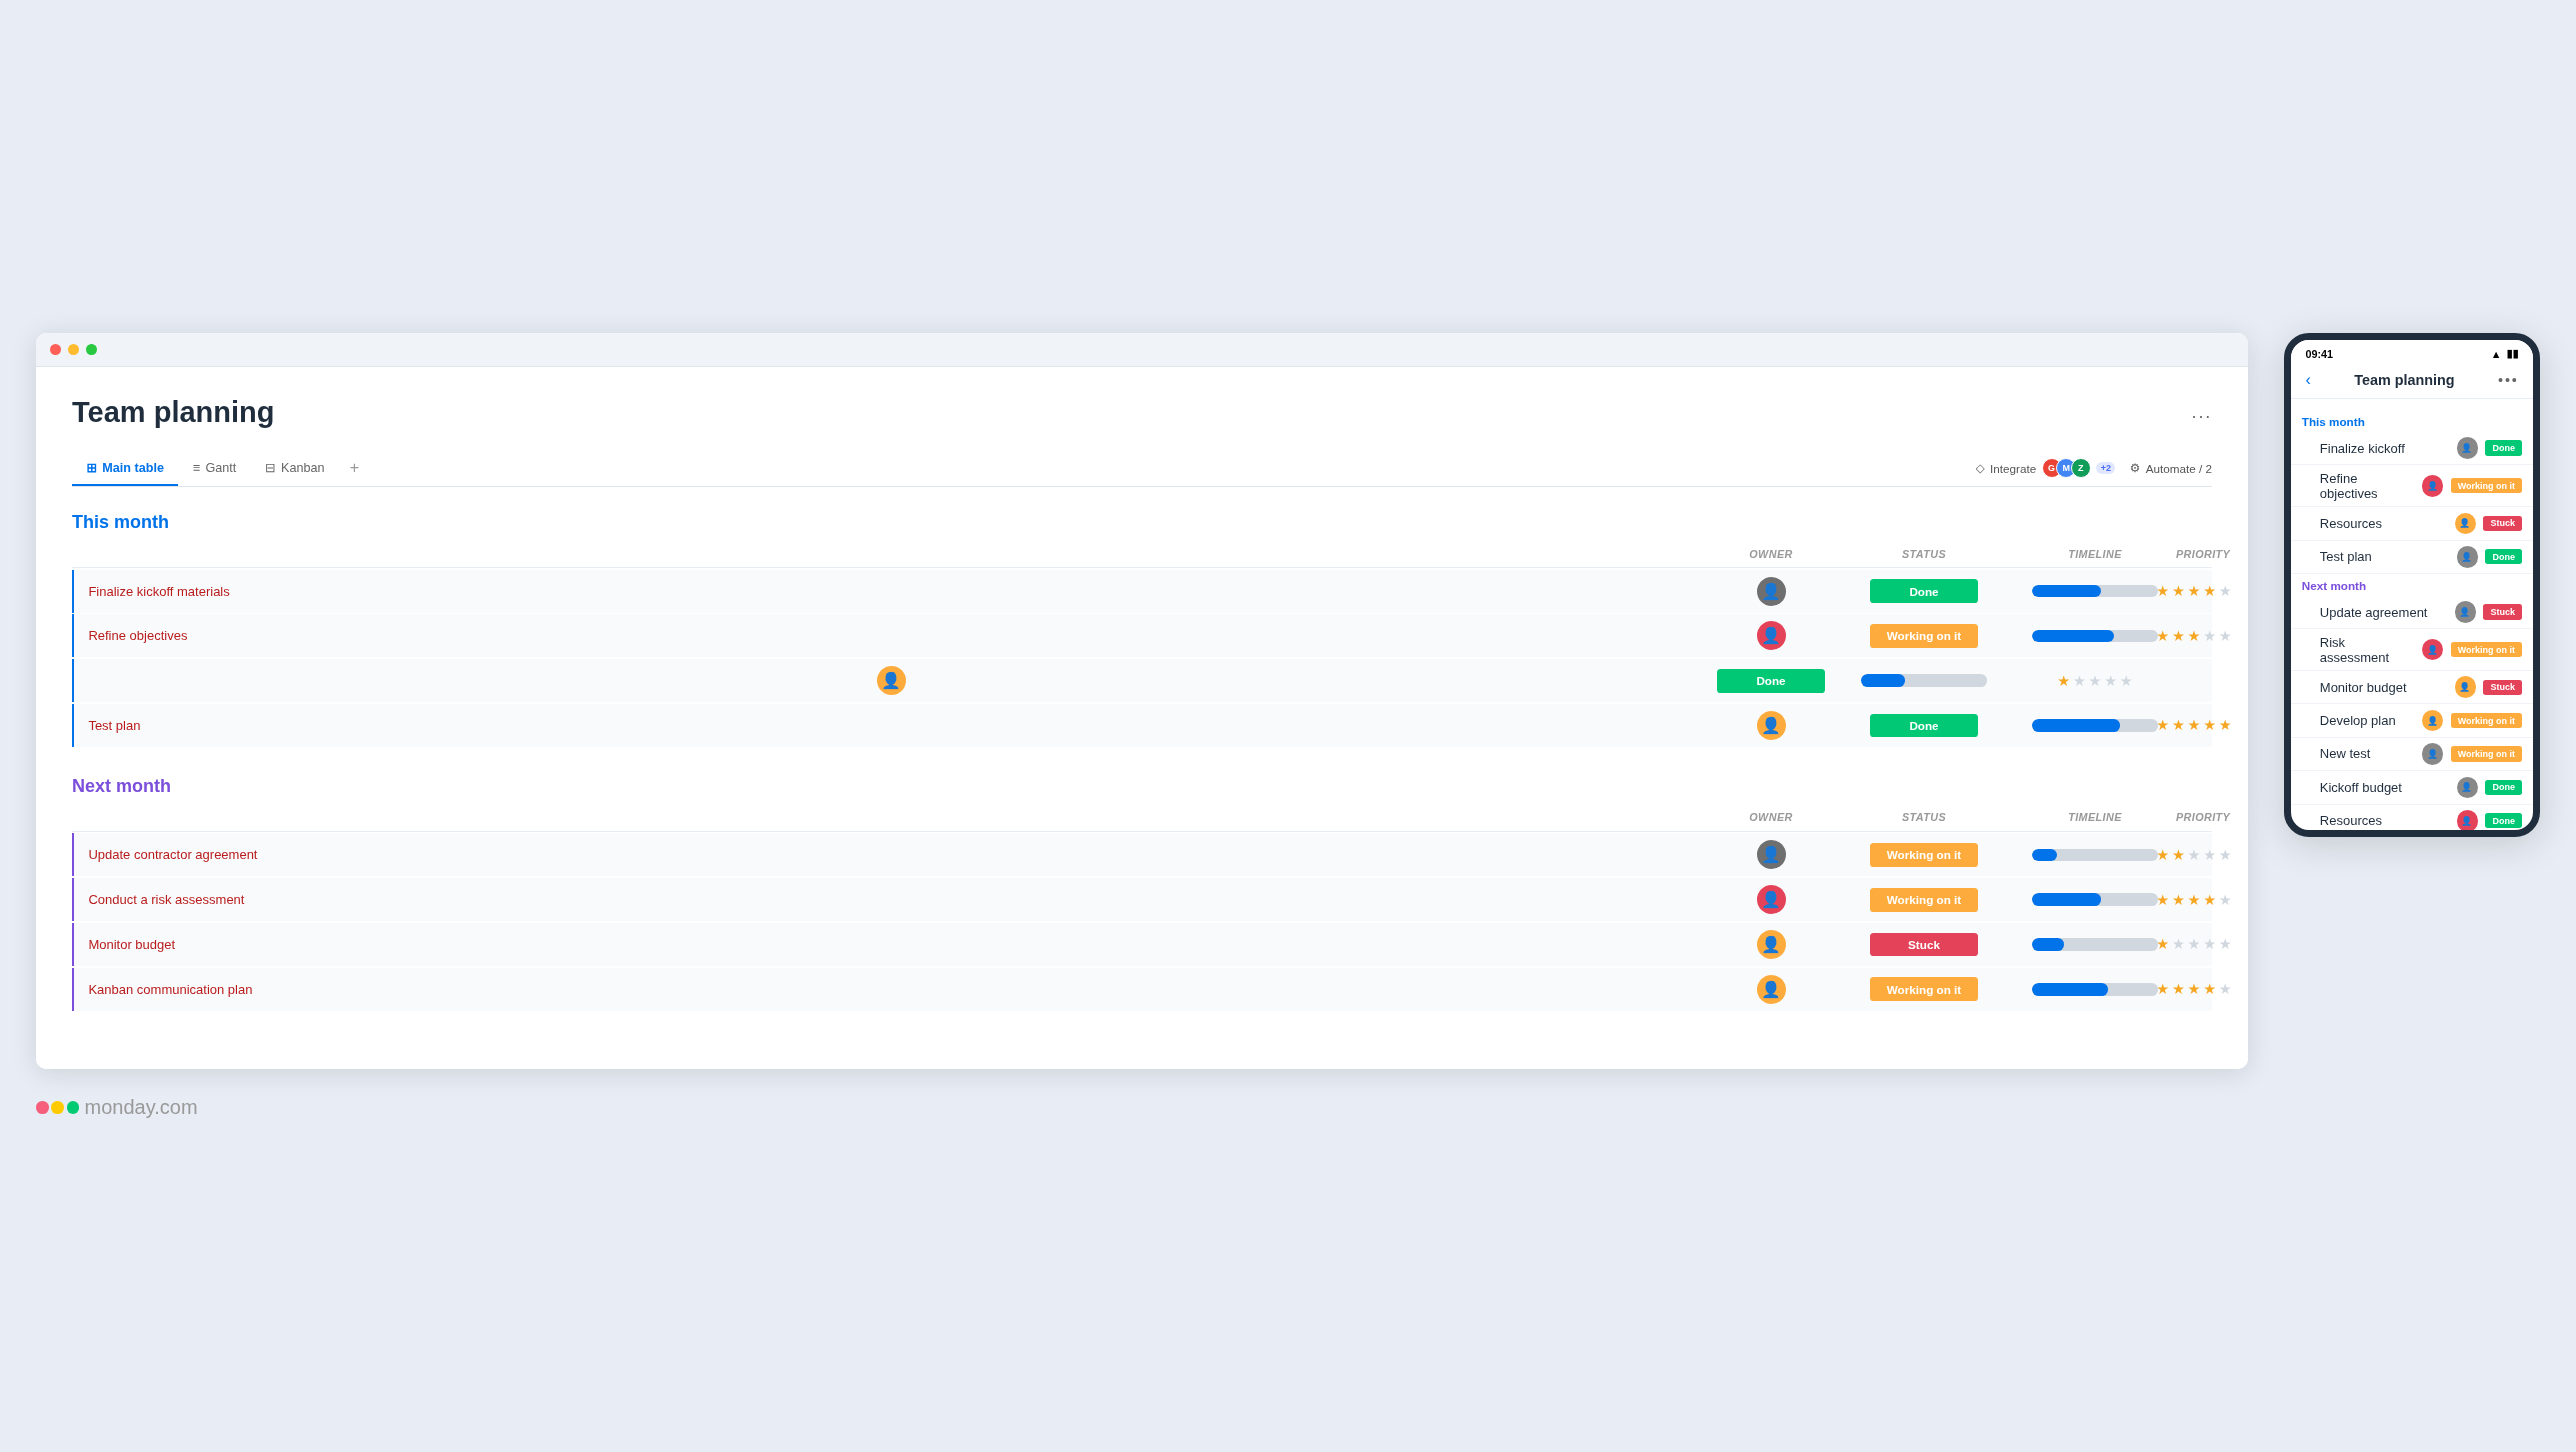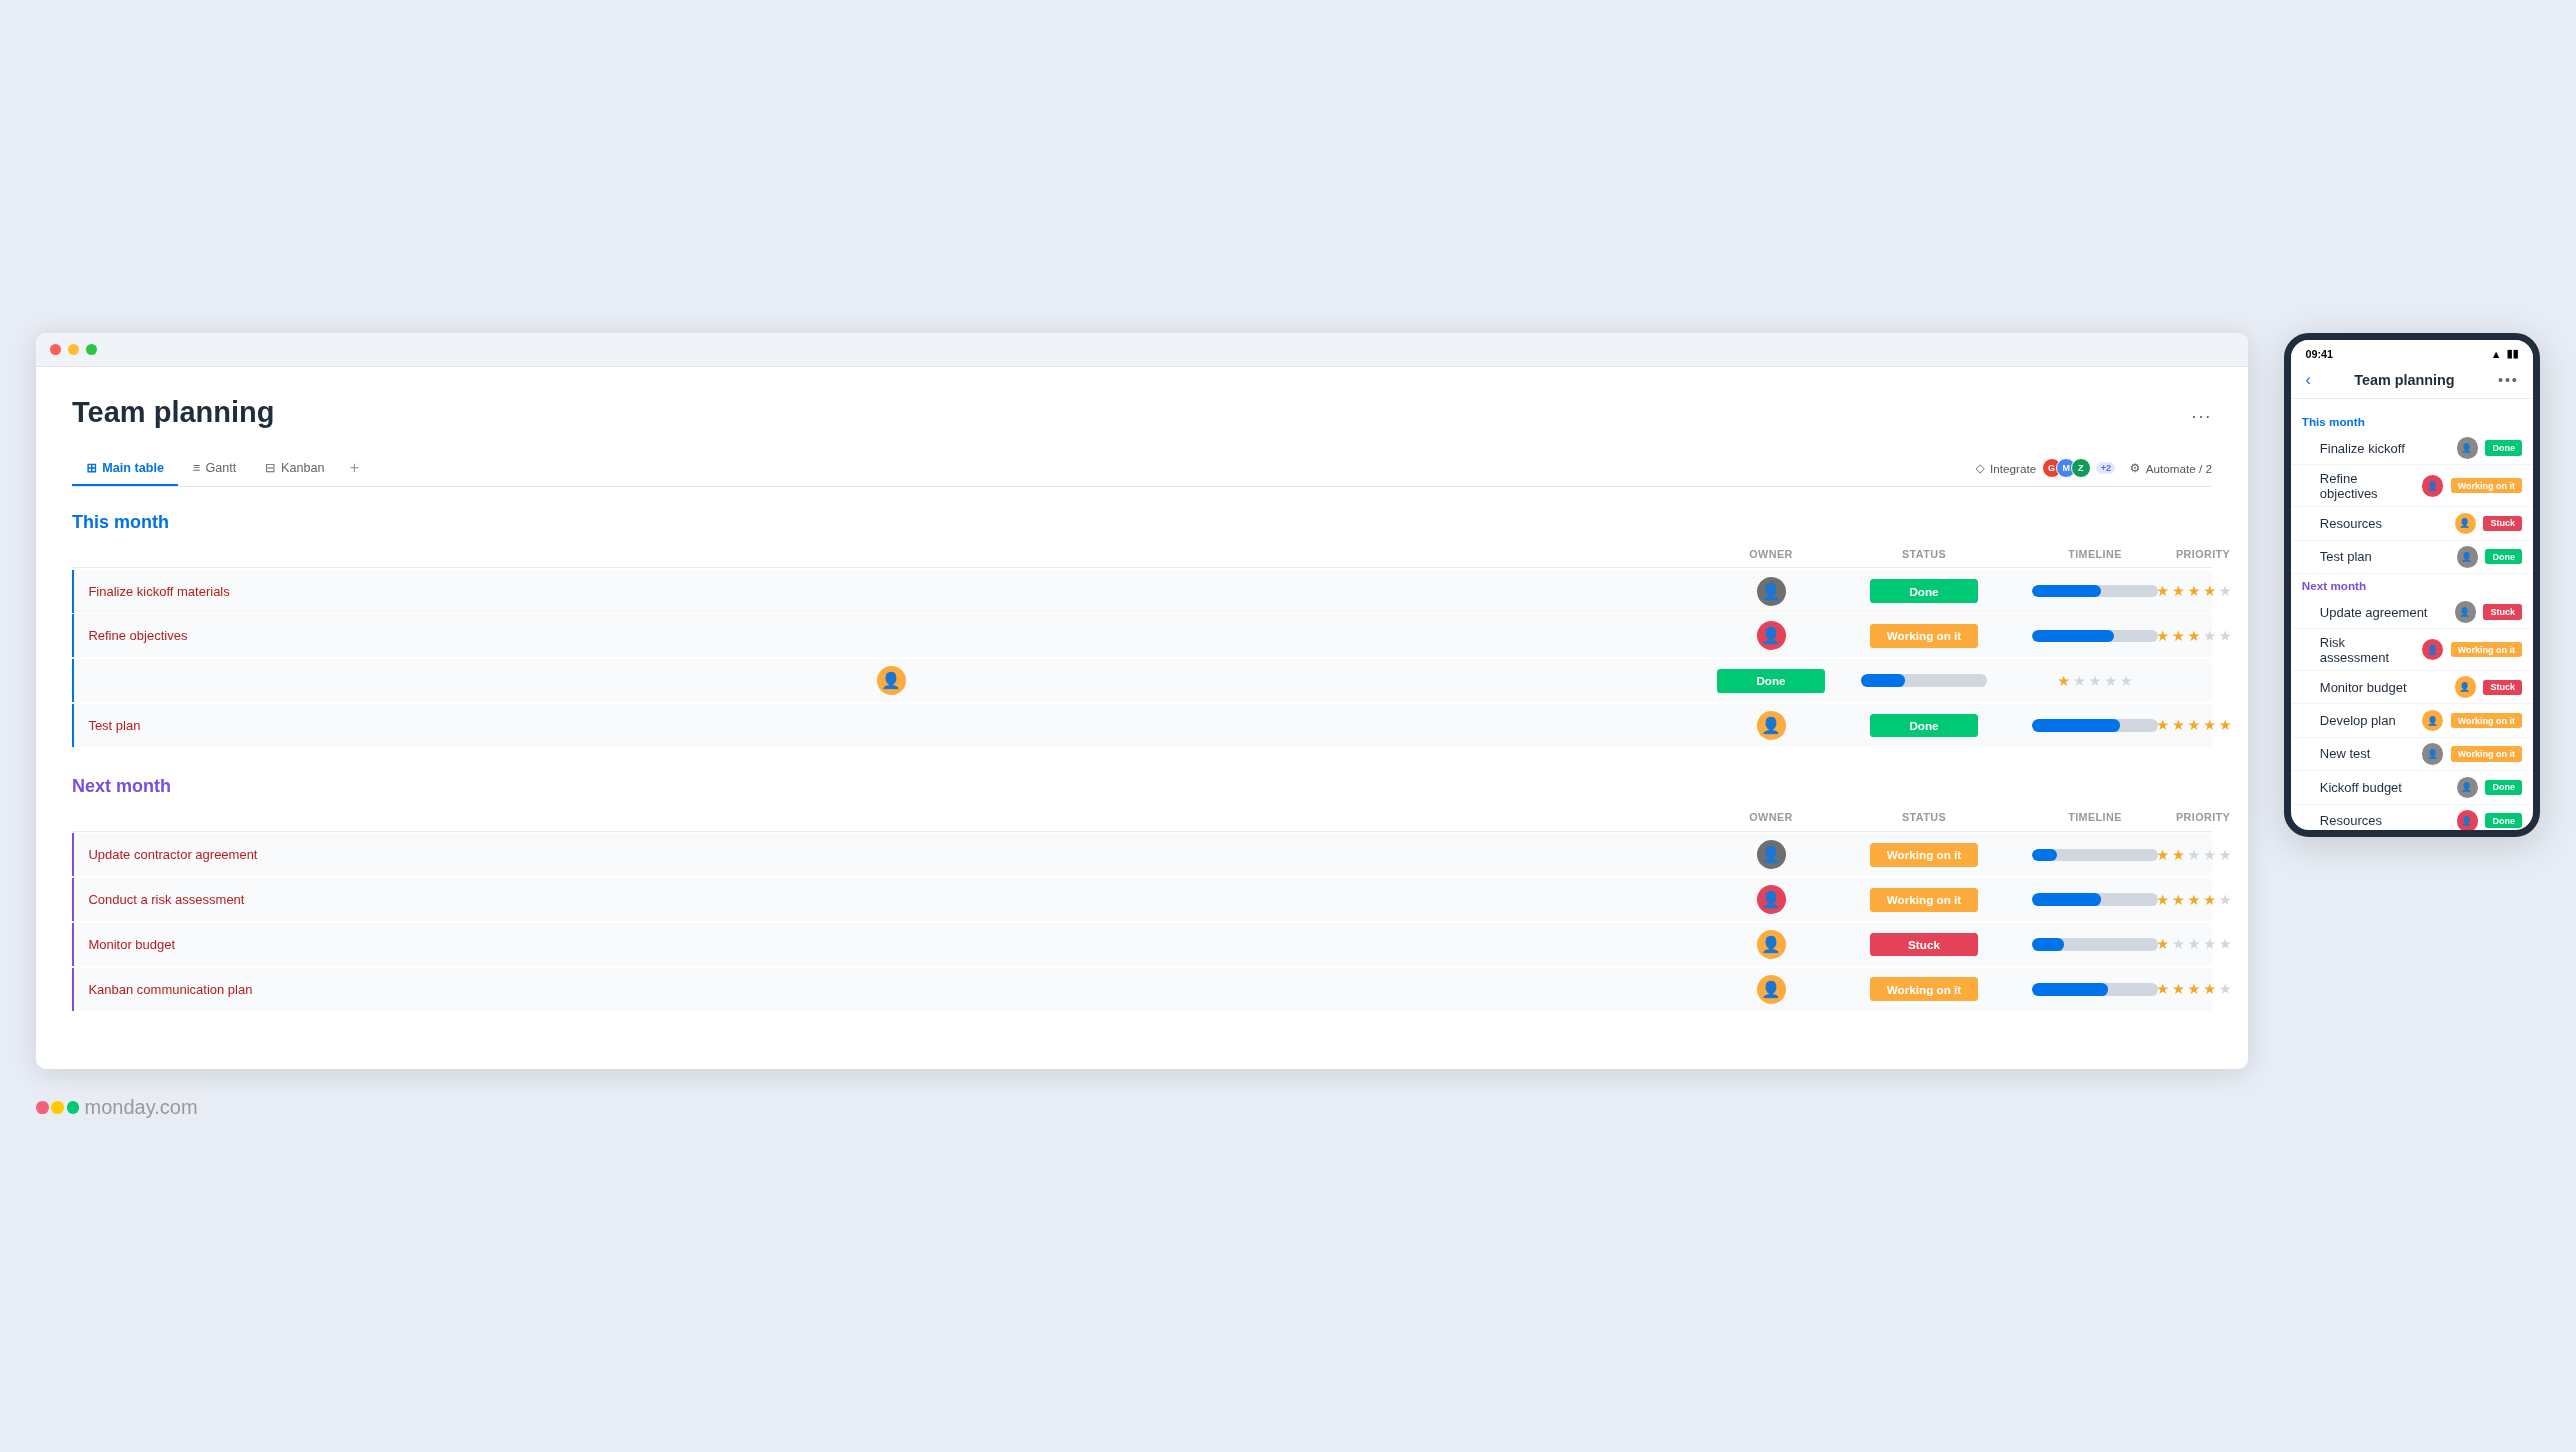--- a/index.html
+++ b/index.html
@@ -172,20 +172,21 @@
       font-weight: 600;
       text-transform: uppercase;
       letter-spacing: 0.4px;
       border-bottom: 0.9px solid #e8edf5;
       padding-bottom: 7.2px;
       margin-bottom: 1.8px;
     }
 
     .table-header-cell {
       text-align: center;
+      font-style: italic;
     }
 
     .table-header-cell:first-child {
       text-align: left;
       padding-left: 14.4px;
     }
 
     .table-row {
       display: grid;
       grid-template-columns: 1fr 126px 180px 162px 36px;

